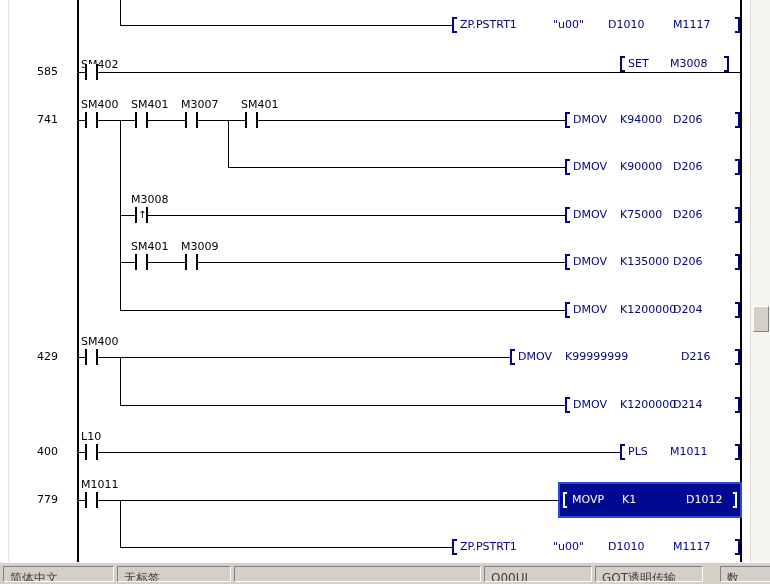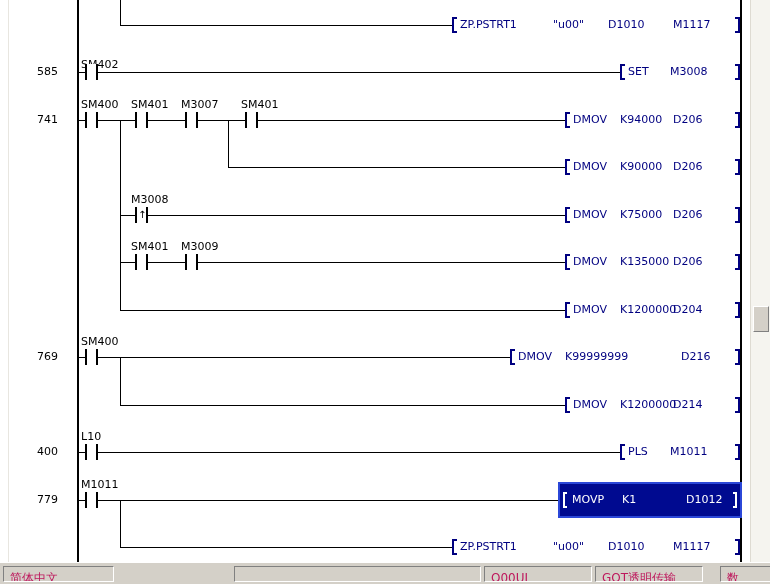--- a/index.html
+++ b/index.html
@@ -37,21 +37,21 @@
   
   .scrollbar { position:absolute; left:750px; top:0; width:20px; height:562px;
                background:#f5f4ef; border-left:1px solid #dedbd2; }
   .thumb { position:absolute; left:2px; top:306px; width:16px; height:26px;
            background:#d4d0c8; border:1px solid; border-color:#ffffff #808080 #808080 #ffffff; }
   
   .statusbar { position:absolute; left:0; top:562px; width:770px; height:22px;
                background:#d4d0c8; border-top:1px solid #ffffff; }
   .sseg { position:absolute; top:3px; height:16px; border:1px solid;
           border-color:#808080 #ffffff #ffffff #808080;
-          font-size:12px; line-height:14px; padding:4px 6px; color:#be185d;
+          font-size:12px; line-height:14px; padding:4px 6px; color:#404040;
           white-space:nowrap; overflow:hidden; background:#d4d0c8; }
 </style>
 </head>
 <body>
 
 <div id="app">
 
   <i class="edge-line"></i>
 
   <i class="rail" style="left:77px"></i>
@@ -65,21 +65,21 @@
     <span style="left:101px">"u00"</span>
     <span style="left:156px">D1010</span>
     <span style="left:221px">M1117</span>
     <i class="brr"></i>
   </div>
 
   <div class="rnum" style="top:65px">585</div>
   <i class="wh" style="left:78px;top:72px;width:663px"></i>
   <div class="clabel" style="left:81px;top:58px">SM402</div>
   <div class="contact" style="left:85px;top:64px"></div>
-  <div class="block" style="left:620px;top:64px;width:120px">
+  <div class="block" style="left:620px;top:56px;width:109px">
     <i class="brl"></i>
     <span style="left:8px">SET</span>
     <span style="left:50px">M3008</span>
     <i class="brr"></i>
   </div>
 
   <div class="rnum" style="top:113px">741</div>
   <i class="wh" style="left:78px;top:120px;width:663px"></i>
   <div class="clabel" style="left:81px;top:98px">SM400</div>
   <div class="clabel" style="left:131px;top:98px">SM401</div>
@@ -135,21 +135,21 @@
 
   <i class="wh" style="left:120px;top:310px;width:621px"></i>
   <div class="block" style="left:565px;top:302px;width:175px">
     <i class="brl"></i>
     <span style="left:8px">DMOV</span>
     <span style="left:55px">K1200000</span>
     <span style="left:108px">D204</span>
     <i class="brr"></i>
   </div>
 
-  <div class="rnum" style="top:350px">769</div>
+  <div class="rnum" style="top:350px">429</div>
   <i class="wh" style="left:78px;top:357px;width:663px"></i>
   <div class="clabel" style="left:81px;top:335px">SM400</div>
   <div class="contact" style="left:85px;top:349px"></div>
   <div class="block" style="left:510px;top:349px;width:230px">
     <i class="brl"></i>
     <span style="left:8px">DMOV</span>
     <span style="left:55px">K99999999</span>
     <span style="left:171px">D216</span>
     <i class="brr"></i>
   </div>
@@ -197,19 +197,20 @@
     <span style="left:221px">M1117</span>
     <i class="brr"></i>
   </div>
 
   <div class="scrollbar">
     <div class="thumb"></div>
   </div>
 
   <div class="statusbar">
     <div class="sseg" style="left:3px;width:111px">简体中文</div>
+    <div class="sseg" style="left:117px;width:114px">无标签</div>
     <div class="sseg" style="left:234px;width:247px"></div>
     <div class="sseg" style="left:484px;width:108px">Q00UJ</div>
     <div class="sseg" style="left:595px;width:108px">GOT透明传输</div>
     <div class="sseg" style="left:720px;width:55px">数</div>
   </div>
 
 </div>
 
 </body></html>

